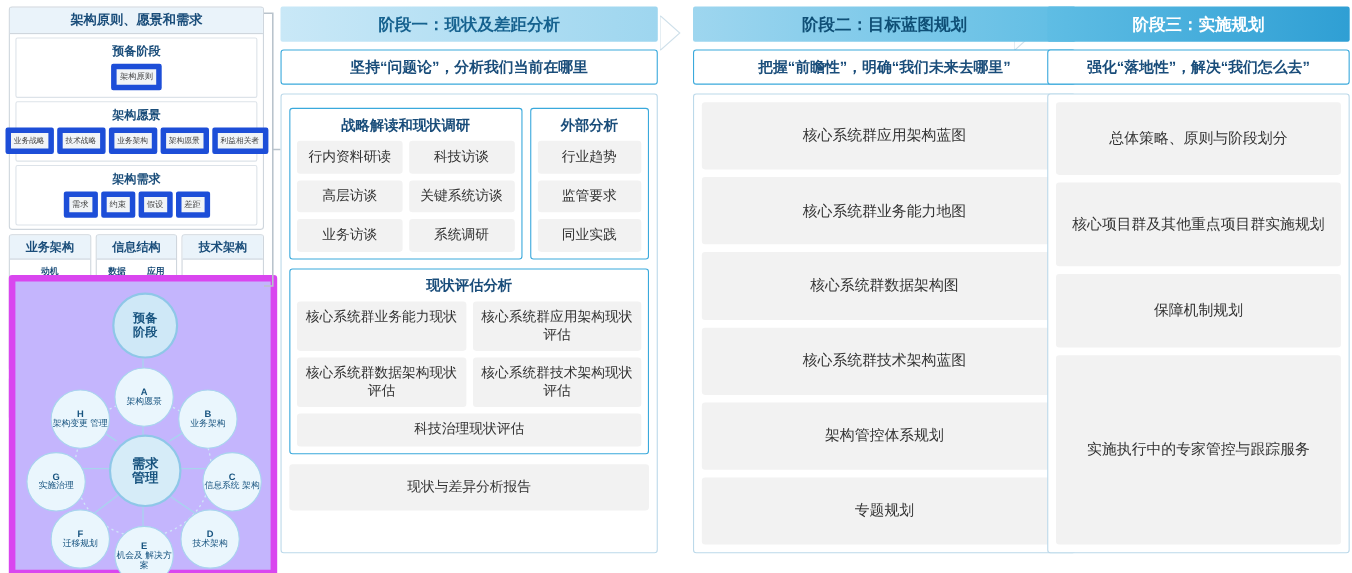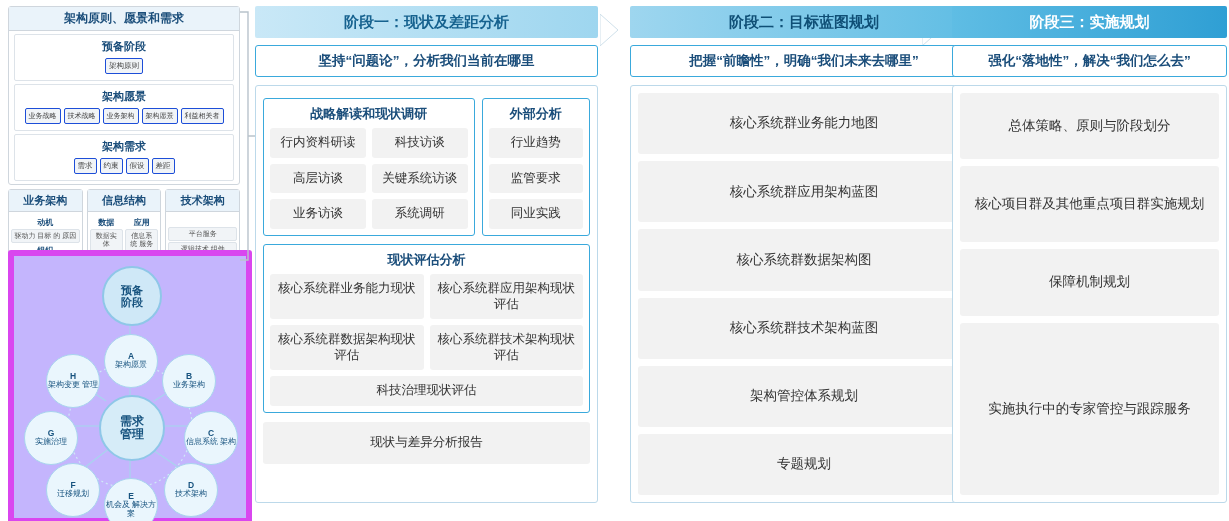--- a/index.html
+++ b/index.html
@@ -11,21 +11,21 @@
     overflow:hidden;
   }
   .page{position:relative;width:1229px;height:521px;}
 
   
   .left{position:absolute;left:8px;top:6px;width:232px;}
   .lbox{border:1px solid #cfd6dd;border-radius:3px;background:#fff;}
   .lhead{background:#eaf3fa;border-bottom:1px solid #cfd6dd;text-align:center;font-size:12px;font-weight:bold;color:#1a4d7a;padding:3px 0;}
   .lsub{text-align:center;font-size:11px;font-weight:bold;color:#1a4d7a;padding:2px 0;}
   .chiprow{display:flex;gap:3px;justify-content:center;flex-wrap:nowrap;padding:2px 3px 4px;}
-  .chip{background:#f1f4f7;border:1px solid #1d4ed8;border-radius:2px;font-size:7.5px;color:#444;padding:2px 3px;white-space:nowrap;}
+  .chip{background:#f1f4f7;border:5px solid #1d4ed8;border-radius:2px;font-size:7.5px;color:#444;padding:2px 3px;white-space:nowrap;}
   .chip.small{font-size:7px;}
   .innerbox{border:1px solid #dde3e9;border-radius:2px;margin:3px 5px;padding:2px 0;}
 
   .cols3{display:flex;gap:4px;margin-top:4px;}
   .col{flex:1;border:1px solid #cfd6dd;border-radius:3px;background:#fff;}
   .colhead{background:#eaf3fa;text-align:center;font-size:11px;font-weight:bold;color:#1a4d7a;padding:3px 0;border-bottom:1px solid #cfd6dd;}
   .collist{padding:3px 2px;text-align:center;}
   .clabel{font-size:8px;font-weight:bold;color:#1a4d7a;margin:2px 0 1px;}
   .cgrid{display:flex;gap:2px;justify-content:center;}
   .cbox{background:#f1f4f7;border:1px solid #dde3e9;border-radius:2px;font-size:7px;color:#555;padding:2px 2px;margin:1px 0;line-height:1.2;flex:1;}
@@ -311,22 +311,22 @@
         <div class="cellrow" style="margin-top:9px;margin-bottom:0;">
           <div class="cell tall">现状与差异分析报告</div>
         </div>
       </div>
     </div>
 
     <div class="phcol ph2">
       <div class="phtitle">阶段二：目标蓝图规划</div>
       <div class="phsub">把握“前瞻性”，明确“我们未来去哪里”</div>
       <div class="phbody">
+        <div class="bigcell">核心系统群应用架构蓝图</div>
         <div class="bigcell">核心系统群业务能力地图</div>
-        <div class="bigcell">核心系统群应用架构蓝图</div>
         <div class="bigcell">核心系统群数据架构图</div>
         <div class="bigcell">核心系统群技术架构蓝图</div>
         <div class="bigcell">架构管控体系规划</div>
         <div class="bigcell">专题规划</div>
       </div>
     </div>
 
     <div class="phcol ph3">
       <div class="phtitle">阶段三：实施规划</div>
       <div class="phsub">强化“落地性”，解决“我们怎么去”</div>

